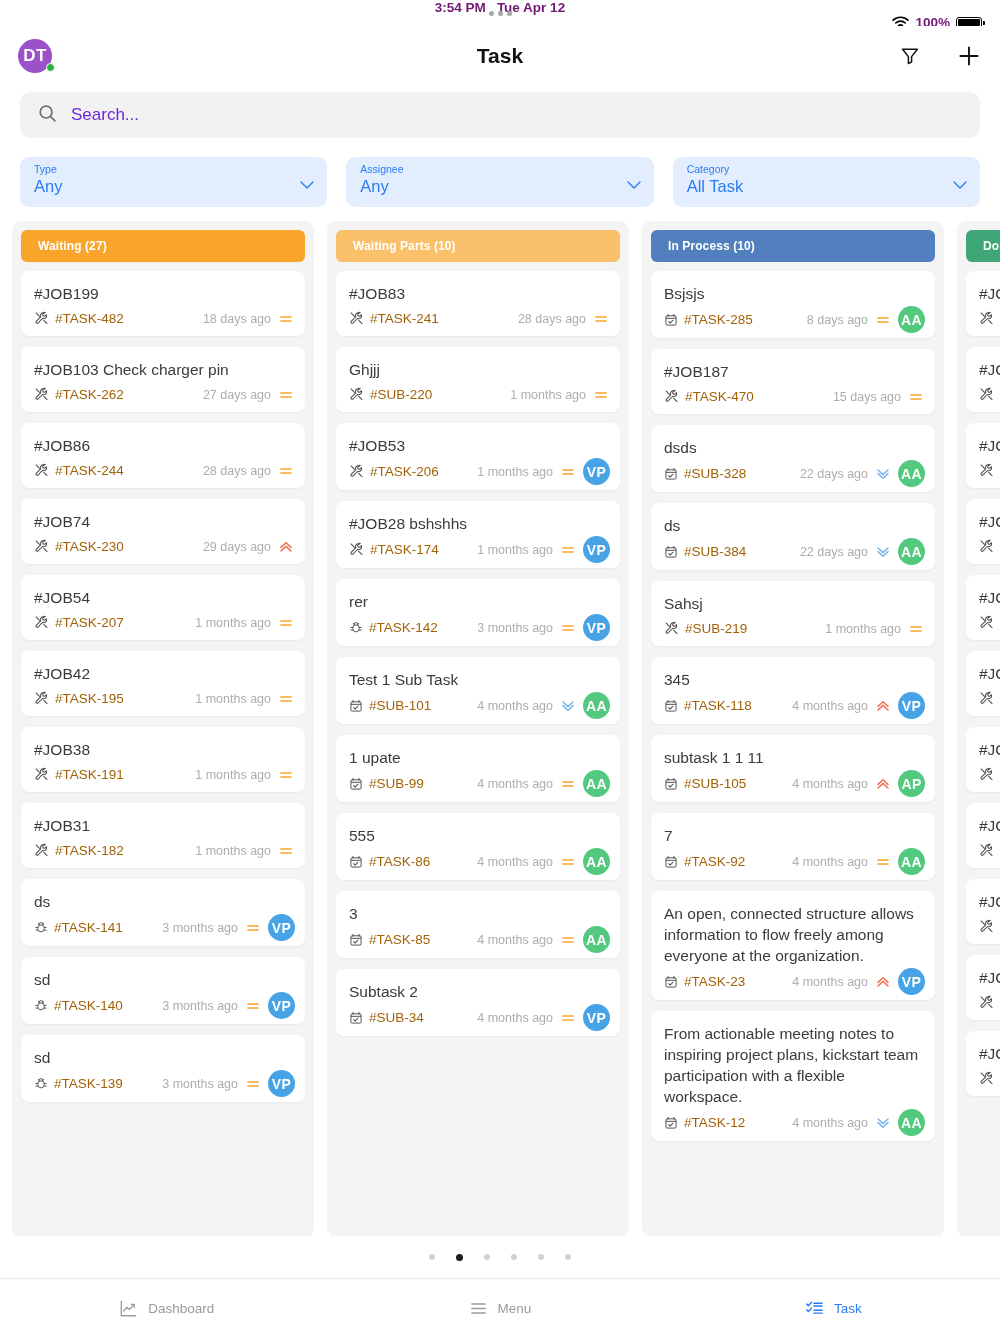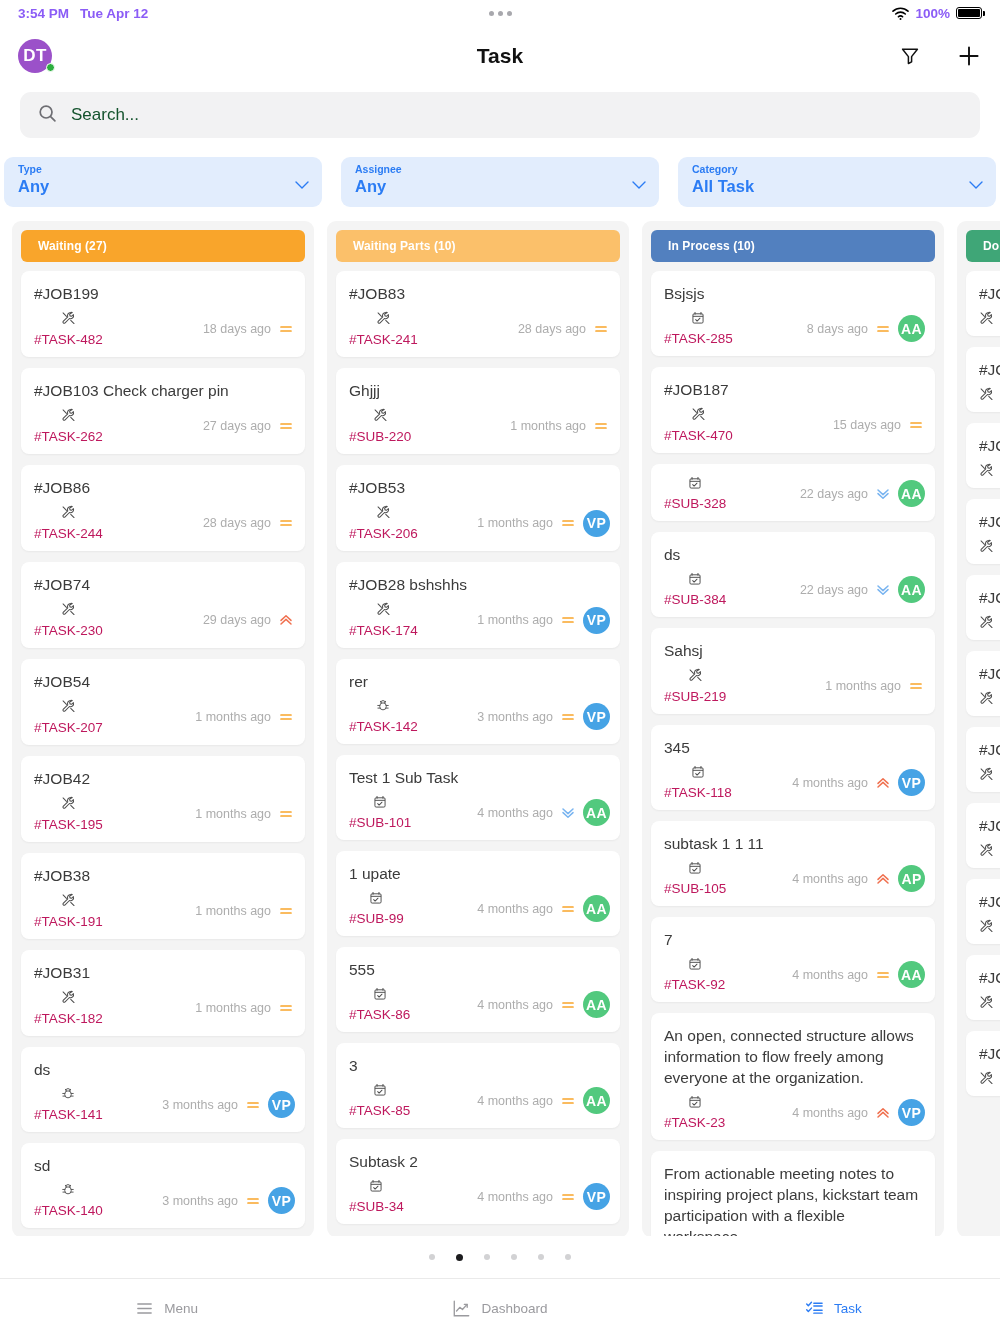--- a/index.html
+++ b/index.html
@@ -10,22 +10,23 @@
     font-family: "Liberation Sans", sans-serif;
     -webkit-font-smoothing: antialiased;
     overflow: hidden;
   }
 
   
   .statusbar {
     height: 26px;
     display: flex; align-items: center;
     padding: 0 18px;
-    font-size: 13.5px; font-weight: 600; color: #8b5cf6;
+    font-size: 13.5px; font-weight: 600; color: #701a75;
     position: relative;
+    flex-direction: column;
   }
   .sb-left { display: flex; align-items: center; gap: 11px; }
   .sb-dots {
     position: absolute; left: 0; right: 0; top: 0; bottom: 0;
     display: flex; align-items: center; justify-content: center; gap: 4px;
     pointer-events: none;
   }
   .sb-dot { width: 5px; height: 5px; border-radius: 50%; background: #a8a8ad; }
   .sb-right { margin-left: auto; display: flex; align-items: center; gap: 6px; }
   .wifi-icon svg { display: block; }
@@ -63,24 +64,24 @@
   }
   .nav-actions { margin-left: auto; display: flex; align-items: center; gap: 33px; }
   .nav-ico { width: 26px; height: 26px; display: flex; align-items: center; justify-content: center; cursor: pointer; }
 
   
   .search-row { padding: 6px 20px 0; }
   .search-box {
     height: 46px; background: #f2f2f3; border-radius: 11px;
     display: flex; align-items: center; gap: 14px; padding: 0 18px;
   }
-  .search-box .ph { font-size: 17px; color: #14532d; text-align: center; }
+  .search-box .ph { font-size: 17px; color: #6d28d9; text-align: center; }
 
   
-  .filters { display: flex; gap: 19px; padding: 19px 4px 0; font-weight: bold; }
+  .filters { display: flex; gap: 19px; padding: 19px 20px 0; }
   .sel {
     flex: 1; height: 50px; background: #e2edfd; border-radius: 9px;
     padding: 6px 14px 0 14px; position: relative; cursor: pointer;
   }
   .sel .lbl { font-size: 10.5px; color: #2b7cf4; line-height: 13px; }
   .sel .val { font-size: 16.5px; color: #2b7cf4; line-height: 20px; }
   .sel .chev {
     position: absolute; right: 13px; top: 50%; transform: translateY(-35%);
     color: #2b7cf4;
   }
@@ -103,21 +104,21 @@
   .card {
     background: #fff; border-radius: 8px;
     padding: 12px 12px 10px 13px; margin-bottom: 11px;
     box-shadow: 0 1px 2px rgba(0,0,0,.05);
   }
   .card-title {
     font-size: 15.5px; color: #3b3b3b; line-height: 21px;
     margin-bottom: 7px; word-wrap: break-word;
   }
   .card-meta { display: flex; align-items: center; }
-  .meta-id { display: flex; align-items: center; gap: 6px; font-size: 13.5px; color: #be185d; white-space: nowrap; flex-direction: column; }
+  .meta-id { display: flex; align-items: center; gap: 6px; font-size: 13.5px; color: #a16207; white-space: nowrap; }
   .meta-right { margin-left: auto; display: flex; align-items: center; gap: 8px; }
   .ago { font-size: 12.5px; color: #adadad; white-space: nowrap; }
   .prio { width: 14px; height: 14px; display: flex; align-items: center; justify-content: center; }
   .av {
     width: 27px; height: 27px; border-radius: 50%; color: #fff;
     display: flex; align-items: center; justify-content: center;
     font-size: 14px; font-weight: 600; letter-spacing: .3px;
     margin: -5px -2px -5px 0;
   }
   .av.green { background: #52c97e; }
@@ -769,20 +770,21 @@
             <span class="ago">15 days ago</span>
             <span class="prio">
               <svg width="14" height="14" viewBox="0 0 14 14" fill="none">
       <path d="M2 5h10M2 9h10" stroke="#f9a52b" stroke-width="1.7" stroke-linecap="round"></path>
               </svg>
             </span>
           </div>
         </div>
       </div>
       <div class="card">
+        <div class="card-title">dsds</div>
         <div class="card-meta">
           <div class="meta-id">
             <span style="display: flex;">
               <svg width="14" height="14" viewBox="0 0 16 16" fill="none">
       <rect x="2.2" y="3.2" width="11.6" height="10.6" rx="1.4" stroke="#4d4d4d" stroke-width="1.1"></rect>
       <path d="M2.2 6.1h11.6" stroke="#4d4d4d" stroke-width="1.1"></path>
       <path d="M4.6 1.6v2.2M11.4 1.6v2.2" stroke="#4d4d4d" stroke-width="1.1" stroke-linecap="round"></path>
       <path d="M5.4 9.8l1.6 1.7 3.3-3.3" stroke="#4d4d4d" stroke-width="1.15" stroke-linecap="round" stroke-linejoin="round"></path>
     </svg>
             </span>
@@ -1134,37 +1136,37 @@
 <div class="pagedots" id="pagedots">
     <span class="pd"></span>
     <span class="pd on"></span>
     <span class="pd"></span>
     <span class="pd"></span>
     <span class="pd"></span>
     <span class="pd"></span>
   </div>
 
 <div class="tabbar" id="tabbar">
-    <div class="tab">
-      <span style="display: flex;">
-        <svg width="19" height="19" viewBox="0 0 20 20" fill="none">
-      <path d="M3 5.3h14M3 10h14M3 14.7h14" stroke="currentColor" stroke-width="1.5" stroke-linecap="round"></path>
-        </svg>
-      </span>
-      <span>Menu</span>
-    </div>
     <div class="tab">
       <span style="display: flex;">
         <svg width="19" height="19" viewBox="0 0 20 20" fill="none">
       <path d="M2.4 2.4v15.2h15.2" stroke="currentColor" stroke-width="1.4" stroke-linecap="round"></path>
       <path d="M4.8 12.6l3.4-3.8 2.8 2.3 4.9-5.4" stroke="currentColor" stroke-width="1.4" stroke-linecap="round" stroke-linejoin="round"></path>
       <path d="M13 5.7h3v3" stroke="currentColor" stroke-width="1.4" stroke-linecap="round" stroke-linejoin="round"></path>
         </svg>
       </span>
       <span>Dashboard</span>
+    </div>
+    <div class="tab">
+      <span style="display: flex;">
+        <svg width="19" height="19" viewBox="0 0 20 20" fill="none">
+      <path d="M3 5.3h14M3 10h14M3 14.7h14" stroke="currentColor" stroke-width="1.5" stroke-linecap="round"></path>
+        </svg>
+      </span>
+      <span>Menu</span>
     </div>
     <div class="tab active">
       <span style="display: flex;">
         <svg width="19" height="19" viewBox="0 0 20 20" fill="none">
       <path d="M1.8 5.2l1.7 1.8L6.8 3.4" stroke="currentColor" stroke-width="1.5" stroke-linecap="round" stroke-linejoin="round"></path>
       <path d="M1.8 11.4l1.7 1.8 3.3-3.6" stroke="currentColor" stroke-width="1.5" stroke-linecap="round" stroke-linejoin="round"></path>
       <path d="M9.3 4.4H18M9.3 7.4H18M9.3 11.9H18M9.3 14.9H18" stroke="currentColor" stroke-width="1.5" stroke-linecap="round"></path>
         </svg>
       </span>
       <span>Task</span>

